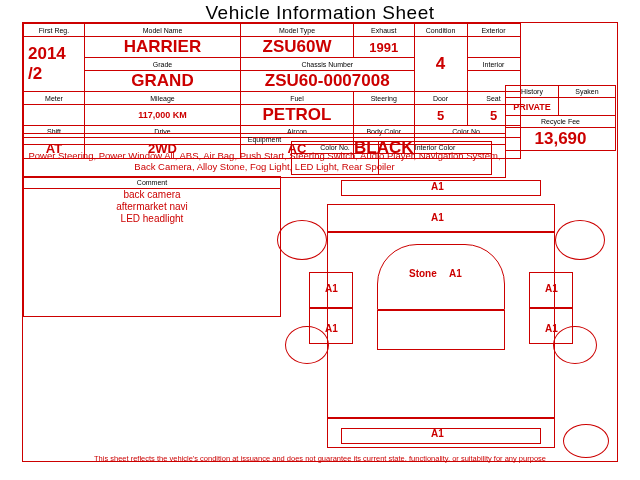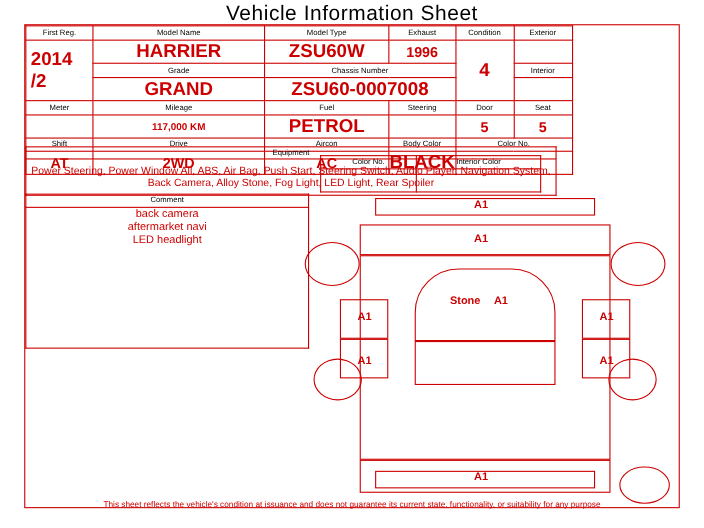--- a/index.html
+++ b/index.html
@@ -62,21 +62,21 @@
       <td class="lbl" style="width:52px">Exterior</td>
     </tr>
 
     <tr>
       <td class="big" rowspan="3" style="height:22px;text-align:left;padding-left:4px">
         <span>2014</span><br>
         <span>/2</span>
       </td>
       <td class="big">HARRIER</td>
       <td class="big">ZSU60W</td>
-      <td class="val">1996</td>
+      <td class="val">1991</td>
       <td class="big" rowspan="3">4</td>
       <td class="val-xs" style="height:11px"></td>
     </tr>
 
     <tr>
       <td class="lbl" style="height:12px">Grade</td>
       <td class="lbl" colspan="2">Chassis Number</td>
       <td class="lbl" style="height:11px">Interior</td>
     </tr>
 
@@ -128,20 +128,38 @@
       <td class="lbl" style="width:86px;height:11px">Color No.</td>
       <td class="lbl" style="width:112px">Interior Color</td>
     </tr>
     <tr>
       <td class="val-xs" style="height:20px"></td>
       <td class="val-xs"></td>
     </tr>
   </tbody>
     </table>
 
+  <table class="tbl" style="left:505px;top:85px">
+    <tbody>
+        <tr>
+      <td class="lbl" style="width:52px;height:11px">History</td>
+      <td class="lbl" style="width:56px">Syaken</td>
+    </tr>
+    <tr>
+      <td class="val-xs" style="height:17px">PRIVATE</td>
+      <td class="val-xs"></td>
+    </tr>
+    <tr>
+      <td class="lbl" colspan="2" style="height:11px">Recycle Fee</td>
+    </tr>
+    <tr>
+      <td class="big" colspan="2" style="height:22px">13,690</td>
+    </tr>
+  </tbody>
+    </table>
 
 
   <table class="tbl" style="left:23px;top:133px">
     <tbody>
         <tr>
       <td class="lbl" style="width:481px;height:10px">Equipment</td>
     </tr>
     <tr>
       <td class="equip" style="height:32px">Power Steering, Power Window  All, ABS, Air Bag, Push Start, Steering Switch, Audio Player, Navigation System, Back Camera, Alloy Stone, Fog Light, LED Light, Rear Spoiler</td>
     </tr>

